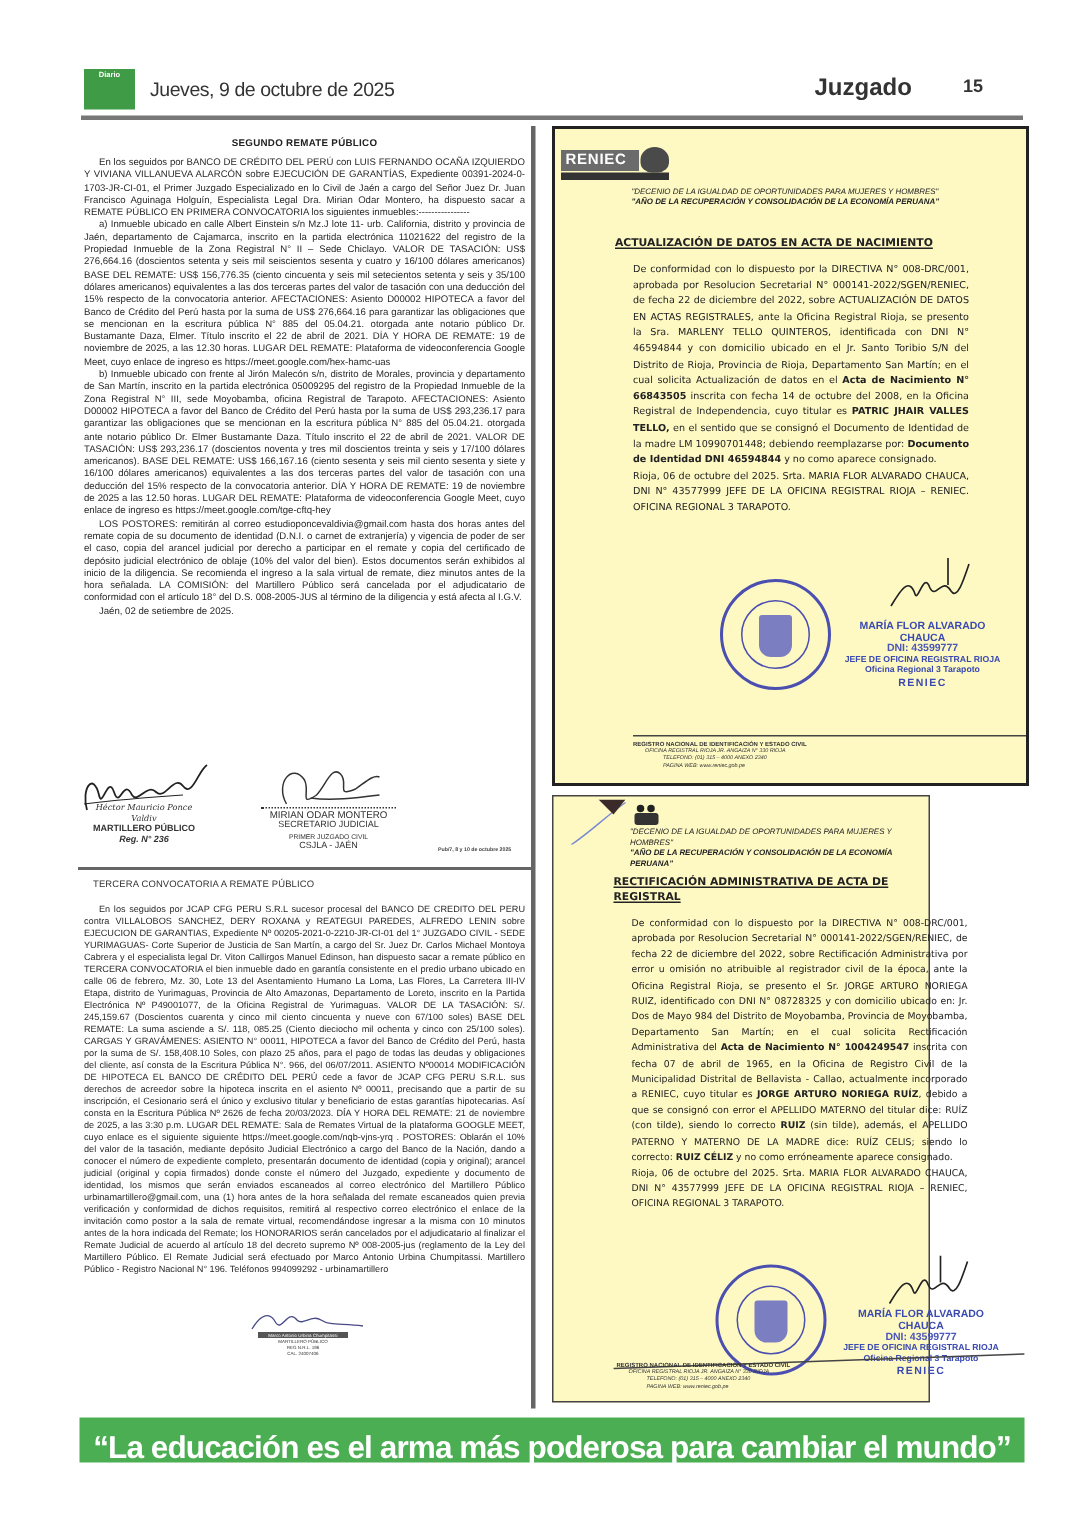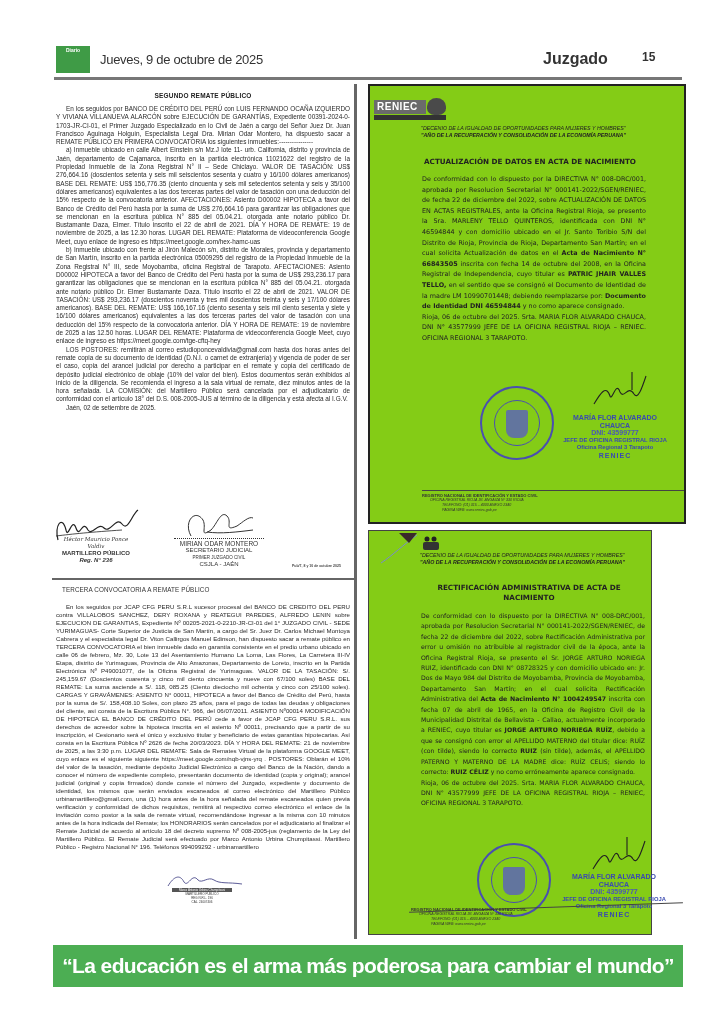--- a/index.html
+++ b/index.html
@@ -26,47 +26,47 @@
   .sig-scribble { position: absolute; }
   .pub-note { position: absolute; font-size: 3.5px; font-weight: bold; color: #444; }
 
   .ad-divider { position: absolute; left: 0; top: 494px; width: 302px; height: 2px; background: #666; }
   .ad2 { position: absolute; left: 0; top: 500px; width: 302px; height: 350px; }
   .ad2-title { font-size: 6.3px; margin: 2px 0 0 10px; letter-spacing: 0.1px; color: #333; }
   .ad2 .ad-body { font-size: 6.1px; line-height: 8.0px; margin-top: 10px; }
 
   
   .rightcol { position: absolute; left: 368px; top: 84px; width: 320px; height: 855px; }
-  .notice { position: absolute; border: 2px solid #333; background: #84cc16; }
+  .notice { position: absolute; border: 2px solid #333; background: #fef9c3; }
   .notice1 { left: 0; top: 0; width: 318px; height: 440px; border-color: #222; }
-  .notice2 { left: 0; top: 446px; width: 284px; height: 405px; border-color: #444; border-width: 1.5px; }
+  .notice2 { left: 0; top: 446px; width: 252px; height: 405px; border-color: #444; border-width: 1.5px; }
   .reniec-logo { position: absolute; left: 4px; top: 12px; width: 72px; height: 24px; }
   .reniec-word { position: absolute; left: 0; top: 2px; width: 52px; height: 14px; background: #6b6b6b; color: #fff; font-weight: bold; font-size: 10px; line-height: 14px; padding-left: 3px; letter-spacing: 0.5px; }
   .reniec-sub { position: absolute; left: 0; top: 17px; width: 72px; height: 5px; background: #333; }
   .reniec-emblem { position: absolute; left: 53px; top: 0; width: 19px; height: 17px; border-radius: 50% 50% 40% 40%; background: #4a4a4a; }
   .decenio { position: absolute; left: 51px; font-size: 5.3px; line-height: 7px; font-style: italic; color: #222; }
   .decenio .l2 { font-weight: bold; }
-  .notice-title { position: absolute; left: 40px; width: 240px; font-family: "DejaVu Sans", sans-serif; font-weight: bold; font-size: 7.2px; text-align: center; color: #222; line-height: 10px; }
+  .notice-title { position: absolute; left: 40px; width: 240px; font-family: "DejaVu Sans", sans-serif; font-weight: bold; font-size: 7.2px; text-decoration: underline; text-align: left; color: #222; line-height: 10px; }
   .notice-body { position: absolute; left: 52px; width: 224px; font-family: "DejaVu Sans", sans-serif; font-size: 6.4px; line-height: 10.6px; text-align: justify; color: #222; }
   .notice-body b { font-weight: bold; }
   .stamp { position: absolute; width: 74px; height: 74px; border: 2px solid #4a4fb0; border-radius: 50%; }
   .stamp-inner { position: absolute; left: 12px; top: 12px; width: 46px; height: 46px; border: 1px solid #4a4fb0; border-radius: 50%; }
   .stamp-shield { position: absolute; left: 24px; top: 22px; width: 22px; height: 28px; background: #5a5fc0; border-radius: 2px 2px 8px 8px; opacity: 0.8; }
   .official { position: absolute; text-align: center; color: #3a4ab0; font-weight: bold; line-height: 7.5px; }
   .official .nm { font-size: 7px; }
   .official .dni { font-size: 7px; color: #4a56b8; }
   .official .t { font-size: 5.8px; }
   .official .r { font-size: 7px; letter-spacing: 1px; }
   .footer-info { position: absolute; left: 52px; font-size: 3.6px; line-height: 5px; color: #333; font-style: italic; }
   .footer-info .b { font-weight: bold; font-style: normal; font-size: 4px; }
   .sep-line { position: absolute; height: 1px; background: #444; }
   .sign-scrib { position: absolute; }
 
   
-  .banner { position: absolute; left: 53px; top: 945px; width: 630px; height: 42px; background: #4cae53; color: #fff; font-size: 21px; font-weight: bold; line-height: 42px; text-align: center; letter-spacing: -0.6px; font-family: "Liberation Sans", sans-serif; }
+  .banner { position: absolute; left: 53px; top: 945px; width: 630px; height: 30px; background: #4cae53; color: #fff; font-size: 21px; font-weight: bold; line-height: 42px; text-align: center; letter-spacing: -0.6px; font-family: "Liberation Sans", sans-serif; }
 </style>
 </head>
 <body>
 
 <div class="header">
   <div class="logo">
     <div class="diario">Diario</div>
     <div class="hoy">HOY</div>
   </div>
   <div class="date">Jueves, 9 de octubre de 2025</div>
@@ -175,21 +175,21 @@
       <circle cx="6" cy="4" r="2.5" fill="#222"></circle>
         <circle cx="13" cy="4" r="2.5" fill="#222"></circle>
       <rect x="2" y="7" width="16" height="8" rx="2" fill="#333"></rect>
     </svg>
     <div class="decenio" style="top:21px;">
       <div>"DECENIO DE LA IGUALDAD DE OPORTUNIDADES PARA MUJERES Y HOMBRES"</div>
       <div class="l2">"AÑO DE LA RECUPERACIÓN Y CONSOLIDACIÓN DE LA ECONOMÍA PERUANA"</div>
     </div>
     <div class="notice-title" style="top:52px;">
       <div>RECTIFICACIÓN ADMINISTRATIVA DE ACTA DE</div>
-      <div>NACIMIENTO</div>
+      <div>REGISTRAL</div>
     </div>
     <div class="notice-body" style="top:80px;font-size:6.2px;line-height:10.4px;">
       <span>De conformidad con lo dispuesto por la DIRECTIVA N° 008-DRC/001, aprobada por Resolucion Secretarial N° 000141-2022/SGEN/RENIEC, de fecha 22 de diciembre del 2022, sobre Rectificación Administrativa por error u omisión no atribuible al registrador civil de la época, ante la Oficina Registral Rioja, se presento el Sr. JORGE ARTURO NORIEGA RUIZ, identificado con DNI N° 08728325 y con domicilio ubicado en: Jr. Dos de Mayo 984 del Distrito de Moyobamba, Provincia de Moyobamba, Departamento San Martín; en el cual solicita Rectificación Administrativa del </span><b>Acta de Nacimiento N° 1004249547</b><span> inscrita con fecha 07 de abril de 1965, en la Oficina de Registro Civil de la Municipalidad Distrital de Bellavista - Callao, actualmente incorporado a RENIEC, cuyo titular es </span><b>JORGE ARTURO NORIEGA RUÍZ</b><span>, debido a que se consignó con error el APELLIDO MATERNO del titular dice: RUÍZ (con tilde), siendo lo correcto </span><b>RUIZ</b><span> (sin tilde), además, el APELLIDO PATERNO Y MATERNO DE LA MADRE dice: RUÍZ CELIS; siendo lo correcto: </span><b>RUIZ CÉLIZ</b><span> y no como erróneamente aparece consignado.</span>
       <div>Rioja, 06 de octubre del 2025. Srta. MARIA FLOR ALVARADO CHAUCA, DNI N° 43577999 JEFE DE LA OFICINA REGISTRAL RIOJA – RENIEC, OFICINA REGIONAL 3 TARAPOTO.</div>
     </div>
     <svg class="sign-scrib" style="left:218px;top:306px;" width="60" height="38">
       <path d="M6 32 C12 22 18 12 22 24 C24 30 28 8 32 20 C36 28 40 12 46 22 C50 28 54 16 58 4 M40 0 L40 18" stroke="#222" fill="none" stroke-width="1.1"></path>
     </svg>
     <div class="stamp" style="left:108px;top:312px;">
       <div class="stamp-inner"></div>

